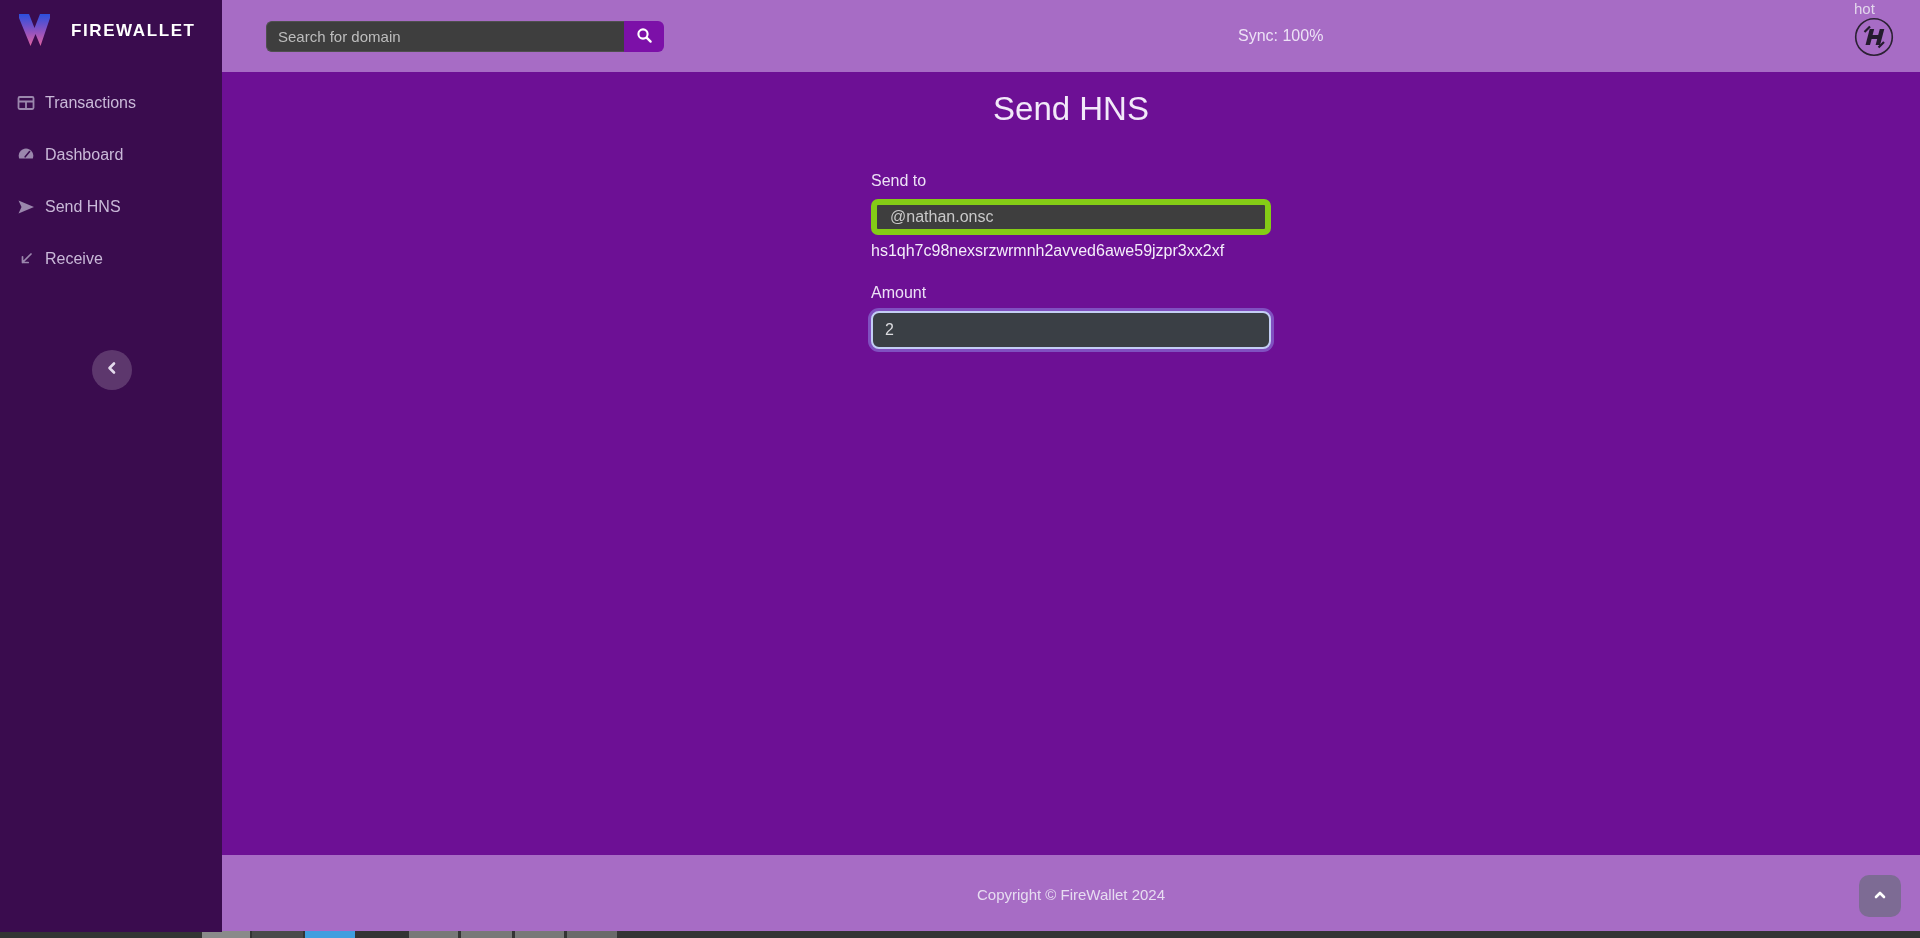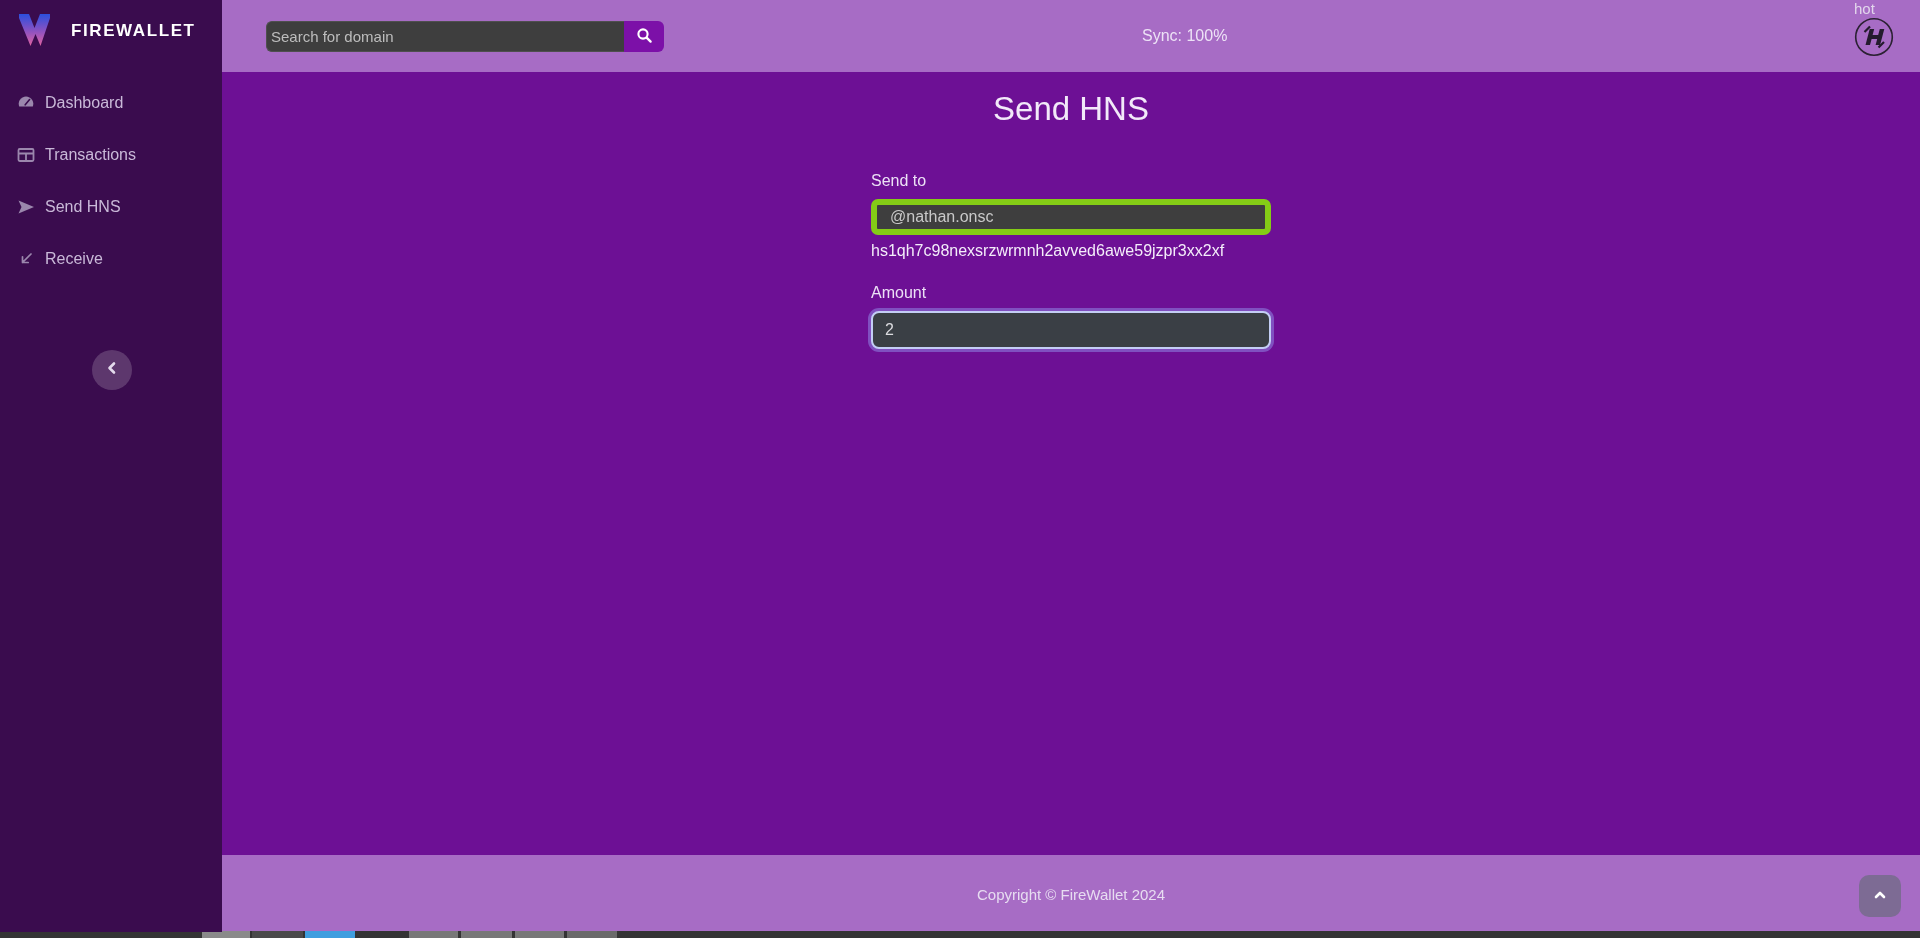--- a/index.html
+++ b/index.html
@@ -13,26 +13,26 @@
   .nav { margin-top:14px; }
   .nav-item { height:52px; display:flex; align-items:center; gap:10px; padding-left:17px; color:#C9B9D8; font-size:16px; cursor:pointer; }
   .nav-item .ic { width:18px; height:18px; display:flex; align-items:center; justify-content:center; }
   .collapse-btn { position:absolute; left:92px; top:350px; width:40px; height:40px; border-radius:50%;
                   background:rgba(255,255,255,0.18); display:flex; align-items:center; justify-content:center; cursor:pointer; }
 
   
   .header { position:absolute; left:222px; top:0; width:1698px; height:72px; background:#A76CC5; }
   .search-wrap { position:absolute; left:44px; top:21px; height:31px; display:flex; }
   .search-input { width:358px; height:31px; background:#3E3E3E; border:1px solid #4F4F4F; border-right:none;
-                  border-radius:6px 0 0 6px; color:#CFCFCF; font-size:15px; padding:0 4px; outline:none;
+                  border-radius:6px 0 0 6px; color:#CFCFCF; font-size:15px; padding:0 11px; outline:none;
                   font-family:"Liberation Sans", sans-serif; }
   .search-input::placeholder { color:#BDBDBD; }
   .search-btn { width:40px; height:31px; background:#7C10A8; border:none; border-radius:0 6px 6px 0;
                 display:flex; align-items:center; justify-content:center; cursor:pointer; }
-  .sync { position:absolute; left:920px; top:0; height:72px; line-height:72px; color:#EDE2F6; font-size:16px; }
+  .sync { position:absolute; left:1016px; top:0; height:72px; line-height:72px; color:#EDE2F6; font-size:16px; }
   .wallet { position:absolute; right:26px; top:0; height:72px; display:flex; gap:0;flex-direction:column; }
   .wallet-name { color:#E2D6EC; font-size:15px; }
   .hs-icon { width:40px; height:40px; cursor:pointer; }
 
   
   .main { position:absolute; left:222px; top:72px; width:1698px; height:783px; }
   .page-title { margin-top:18px; text-align:center; color:#F2E9F9; font-size:33px; font-weight:400; }
   .form { width:400px; margin:44px auto 0 auto; }
   .field-label { color:#ECE1F6; font-size:16px; margin-bottom:9px; }
   .text-input { width:400px; height:36px; background:#3E3E3E; border:6px solid #84cc16; border-radius:7px;
@@ -77,34 +77,34 @@
         <path fill="url(#lg)" d="M3 5 L13 5 L18.5 19 L24 5 L34 5 L34 9 L24.5 37 L19.5 25 L14.5 37 L3 9 Z"></path>
       </svg>
     </span>
     <span class="brand-name">FIREWALLET</span>
   </div>
 
   <nav class="nav">
     <div class="nav-item">
       <span class="ic">
         <svg width="18" height="18" viewBox="0 0 18 18">
+          <rect x="1.5" y="3" width="15" height="12" rx="1.2" fill="none" stroke="#9B87AD" stroke-width="1.8"></rect>
+          <path d="M1.5 7.5 H16.5 M9 7.5 V15" stroke="#9B87AD" stroke-width="1.8"></path>
+        </svg>
+      </span>
+      <span>Transactions</span>
+    </div>
+    <div class="nav-item">
+      <span class="ic">
+        <svg width="18" height="18" viewBox="0 0 18 18">
           <path d="M2.2 12.5 A7.3 7.3 0 1 1 15.8 12.5 Z" fill="#9B87AD"></path>
           <path d="M8.2 10.8 L12.6 5.6" stroke="#3A0C4E" stroke-width="1.6" stroke-linecap="round"></path>
         </svg>
       </span>
       <span>Dashboard</span>
-    </div>
-    <div class="nav-item">
-      <span class="ic">
-        <svg width="18" height="18" viewBox="0 0 18 18">
-          <rect x="1.5" y="3" width="15" height="12" rx="1.2" fill="none" stroke="#9B87AD" stroke-width="1.8"></rect>
-          <path d="M1.5 7.5 H16.5 M9 7.5 V15" stroke="#9B87AD" stroke-width="1.8"></path>
-        </svg>
-      </span>
-      <span>Transactions</span>
     </div>
     <div class="nav-item">
       <span class="ic">
         <svg width="18" height="18" viewBox="0 0 18 18">
           <path d="M1.5 15.5 L17 9 L1.5 2.5 L4.5 9 Z" fill="#9B87AD"></path>
         </svg>
       </span>
       <span>Send HNS</span>
     </div>
     <div class="nav-item">

